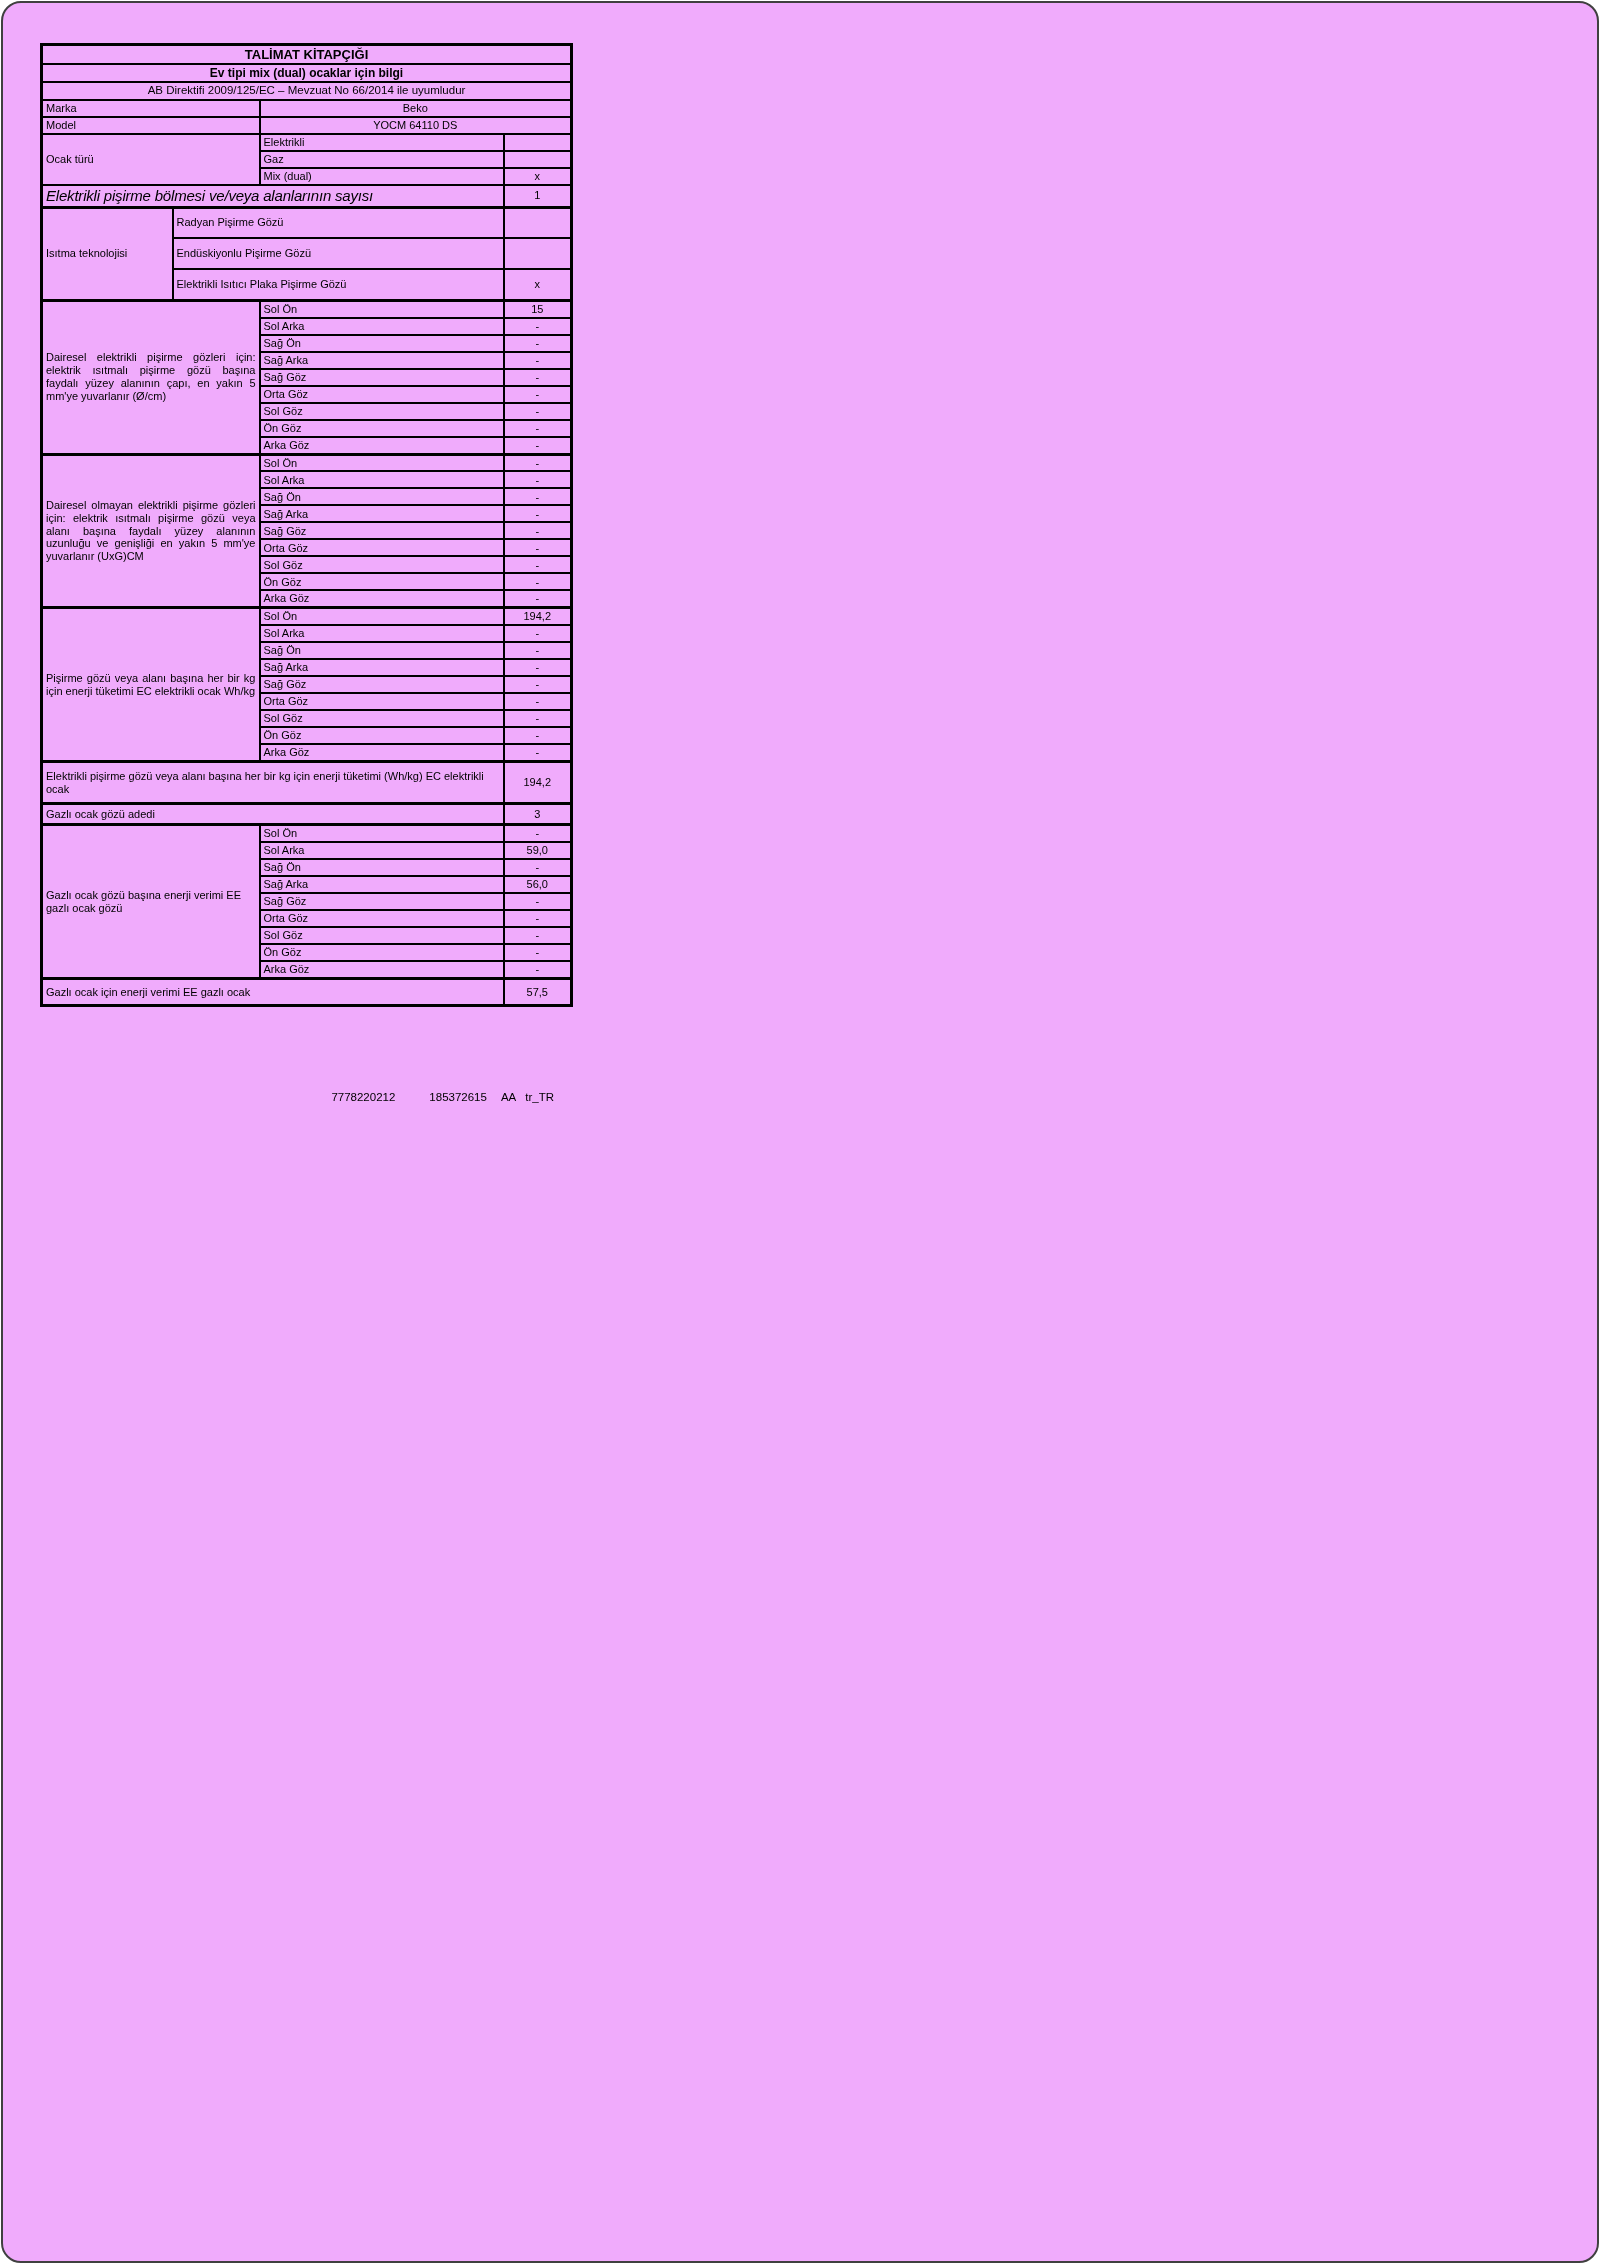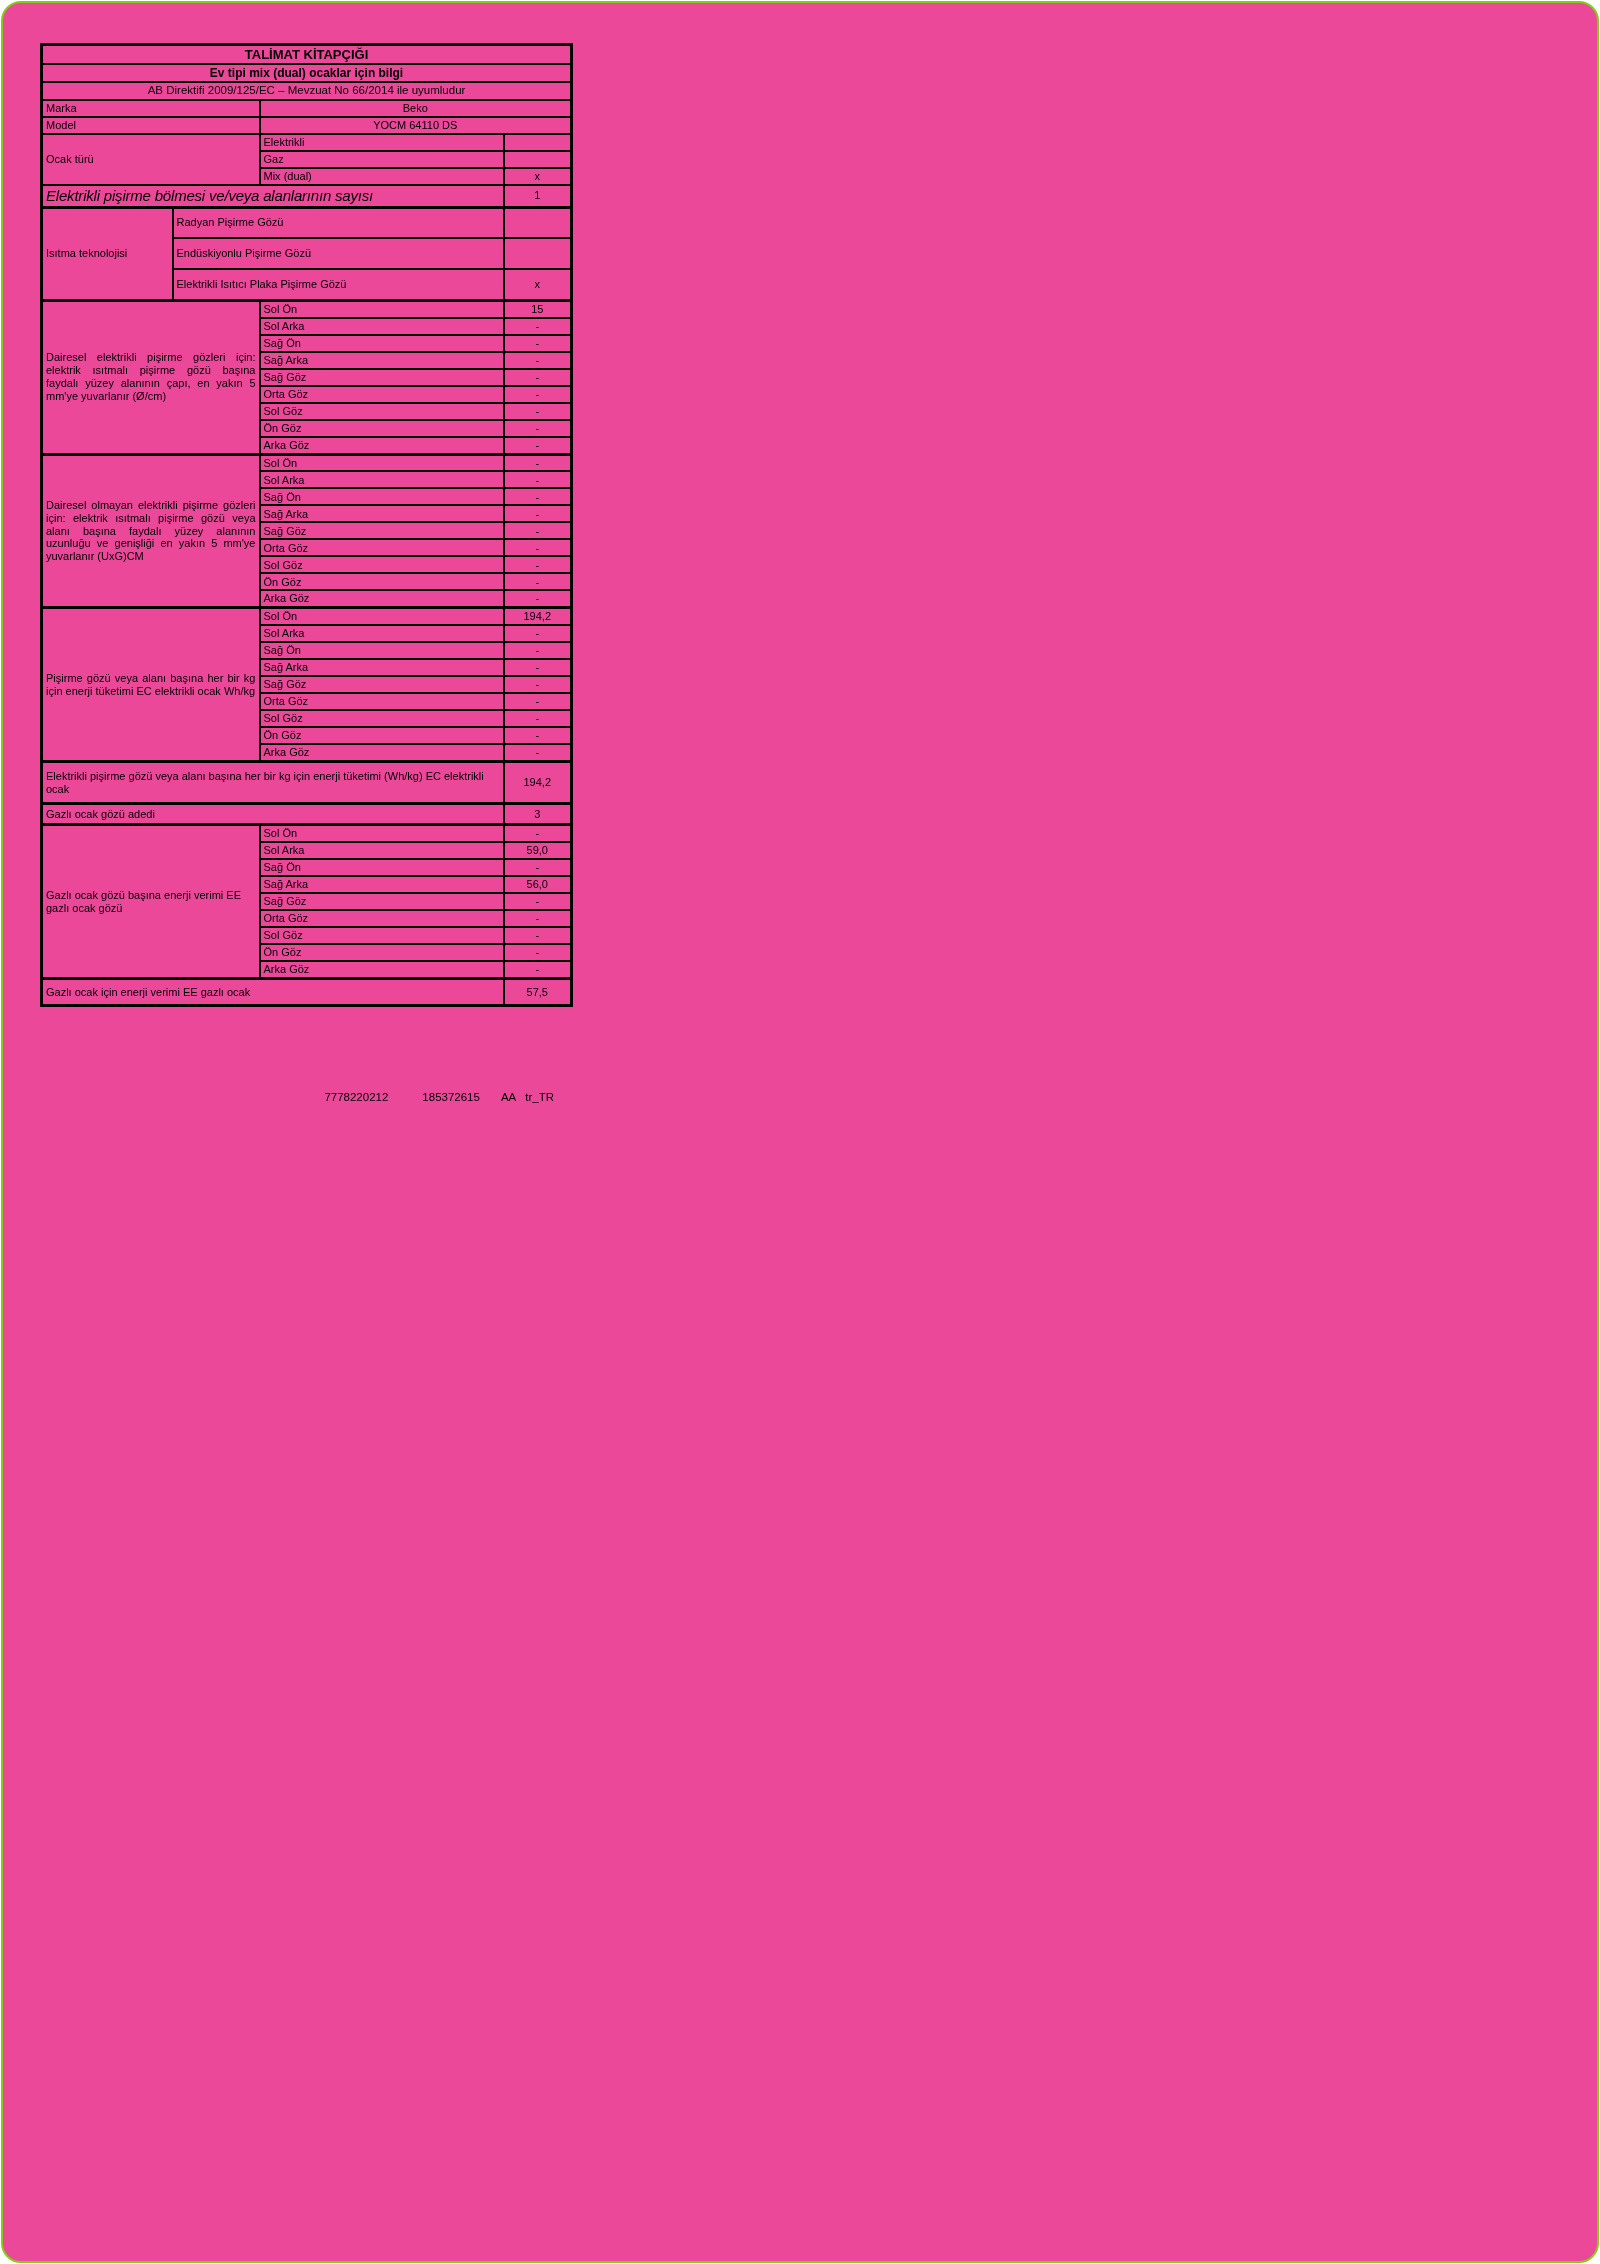--- a/index.html
+++ b/index.html
@@ -6,23 +6,23 @@
   html, body { margin: 0; padding: 0; }
   body {
     width: 1600px; height: 2264px;
     background: #ffffff;
     font-family: "Liberation Sans", sans-serif;
     color: #000;
     position: relative;
   }
   .page {
     position: absolute; inset: 1px;
-    border: 2px solid #84cc16;
+    border: 2px solid #404040;
     border-radius: 20px;
-    background: #ec4899;
+    background: #f0abfc;
   }
   table.fiche {
     position: absolute; left: 37px; top: 40px;
     width: 530px;
     border-collapse: collapse;
     table-layout: fixed;
     font-size: 11px;
     border: 3px solid #000;
   }
   table.fiche td {
@@ -48,21 +48,21 @@
   .r-gastotal td{ height: 27px; }
   .lbl-top { vertical-align: top; text-align: justify; }
   .va-mid  { vertical-align: middle; }
   .footer {
     position: absolute; left: 37px; top: 1088px; width: 530px;
     font-size: 11.5px;
     display: flex; justify-content: flex-end; align-items: flex-start;
     padding-right: 16px;
   }
   .footer .g1 { margin-left: 34px; }
-  .footer .g2 { margin-left: 21px; }
+  .footer .g2 { margin-left: 14px; }
   .footer .g3 { margin-left: 9px; }
 </style>
 </head>
 <body>
 
 <div class="page">
 
   <table class="fiche">
     <colgroup>
       <col style="width:131px">

